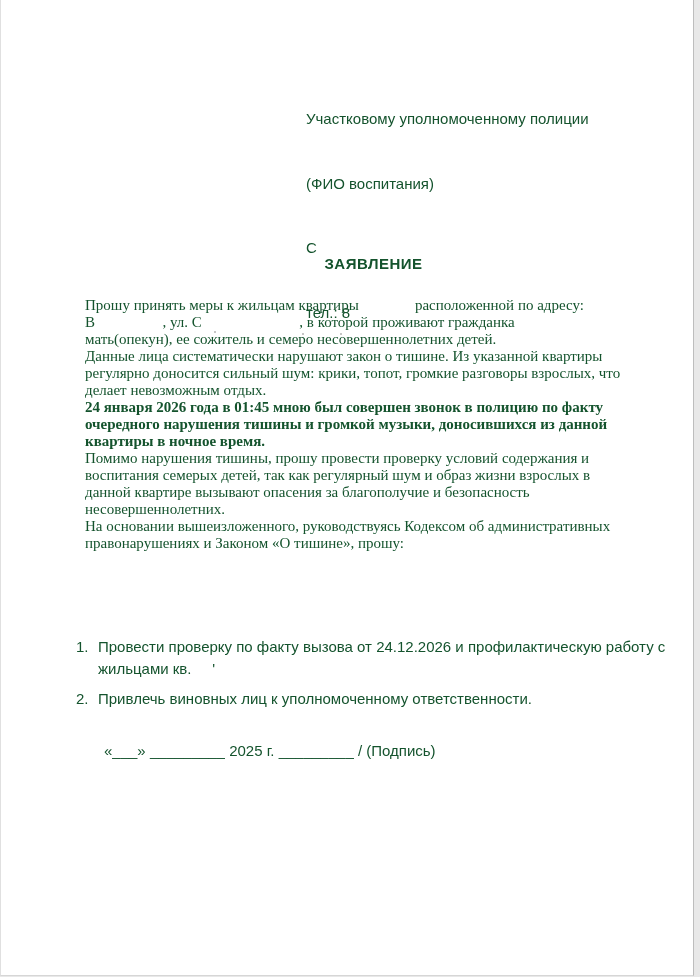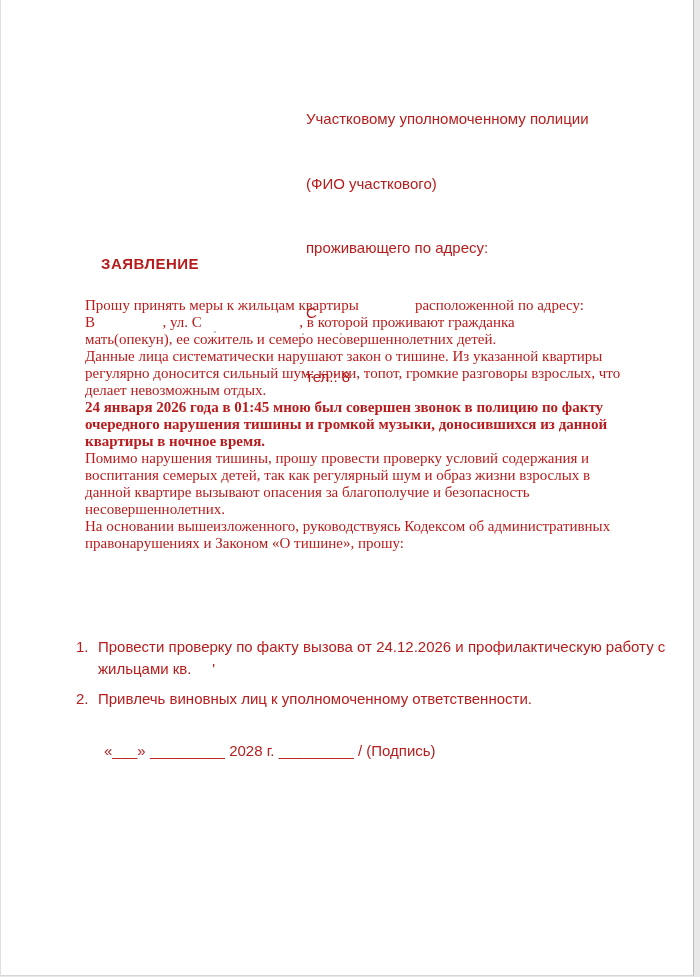--- a/index.html
+++ b/index.html
@@ -18,35 +18,36 @@
   .page {
     position: absolute;
     left: 0;
     top: 0;
     width: 692px;
     height: 975px;
     background: #ffffff;
     border-left: 1px solid #e0e0e0;
     border-right: 1px solid #bdbdbd;
     border-bottom: 1px solid #d6d6d6;
-    color: #b91c1c;
+    color: #14532d;
     font-size: 15px;
   }
   .recipient {
     position: absolute;
     left: 305px;
     top: 65px;
     line-height: 21.5px;
     white-space: pre;
   }
   .doc-title {
     position: absolute;
     left: 100px;
     top: 253px;
     width: 545px;
+    text-align: center;
     font-weight: bold;
     line-height: 21px;
     letter-spacing: 0.5px;
   }
   .body-text {
     position: absolute;
     left: 84px;
     top: 297px;
     line-height: 17px;
     white-space: pre;
@@ -88,22 +89,21 @@
   .dot-3 { left: 339px; top: 333px; }
 </style>
 </head>
 <body>
 
 <div class="viewport">
   <div class="page">
 
     <div class="recipient">
       <div>Участковому уполномоченному полиции</div>
-      <div>(ФИО участкового)</div>
-      <div>проживающего по адресу:</div>
+      <div>(ФИО воспитания)</div>
       <div>С</div>
       <div>тел.: 8</div>
     </div>
 
     <div class="doc-title">ЗАЯВЛЕНИЕ</div>
 
     <div class="body-text"><span>Прошу принять меры к жильцам квартиры               расположенной по адресу:
 В                  , ул. С                          , в которой проживают гражданка
 мать(опекун), ее сожитель и семеро несовершеннолетних детей.
 Данные лица систематически нарушают закон о тишине. Из указанной квартиры
@@ -124,20 +124,20 @@
         <span class="num">1.</span>
         <span class="item-text">Провести проверку по факту вызова от 24.12.2026 и профилактическую работу с
 жильцами кв.     '</span>
       </div>
       <div class="list-item">
         <span class="num">2.</span>
         <span class="item-text">Привлечь виновных лиц к уполномоченному ответственности.</span>
       </div>
     </div>
 
-    <div class="signature">«___» _________ 2028 г. _________ / (Подпись)</div>
+    <div class="signature">«___» _________ 2025 г. _________ / (Подпись)</div>
 
     <div class="redaction-dot dot-1"></div>
     <div class="redaction-dot dot-2"></div>
     <div class="redaction-dot dot-3"></div>
 
   </div>
 </div>
 
 </body></html>

